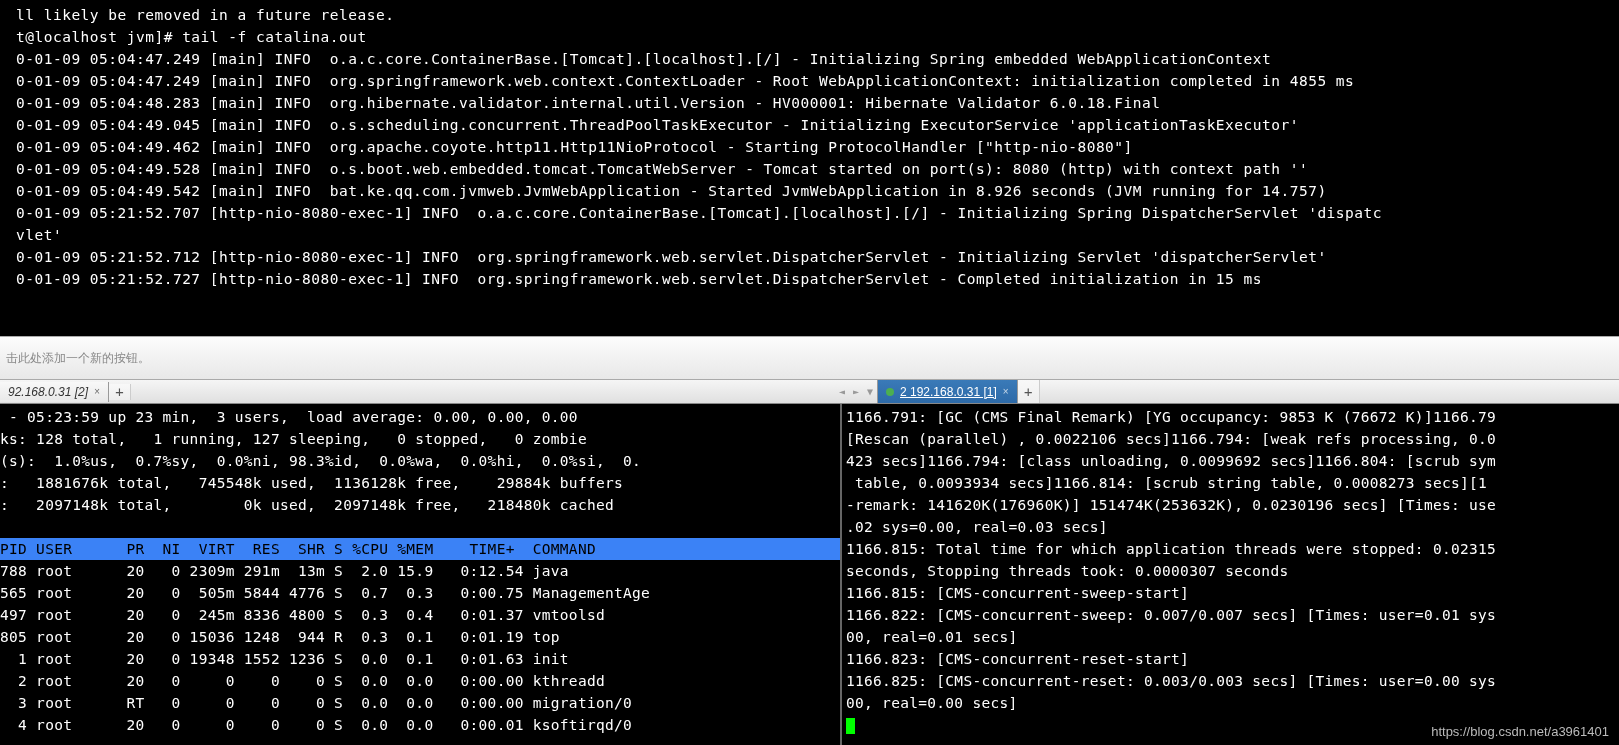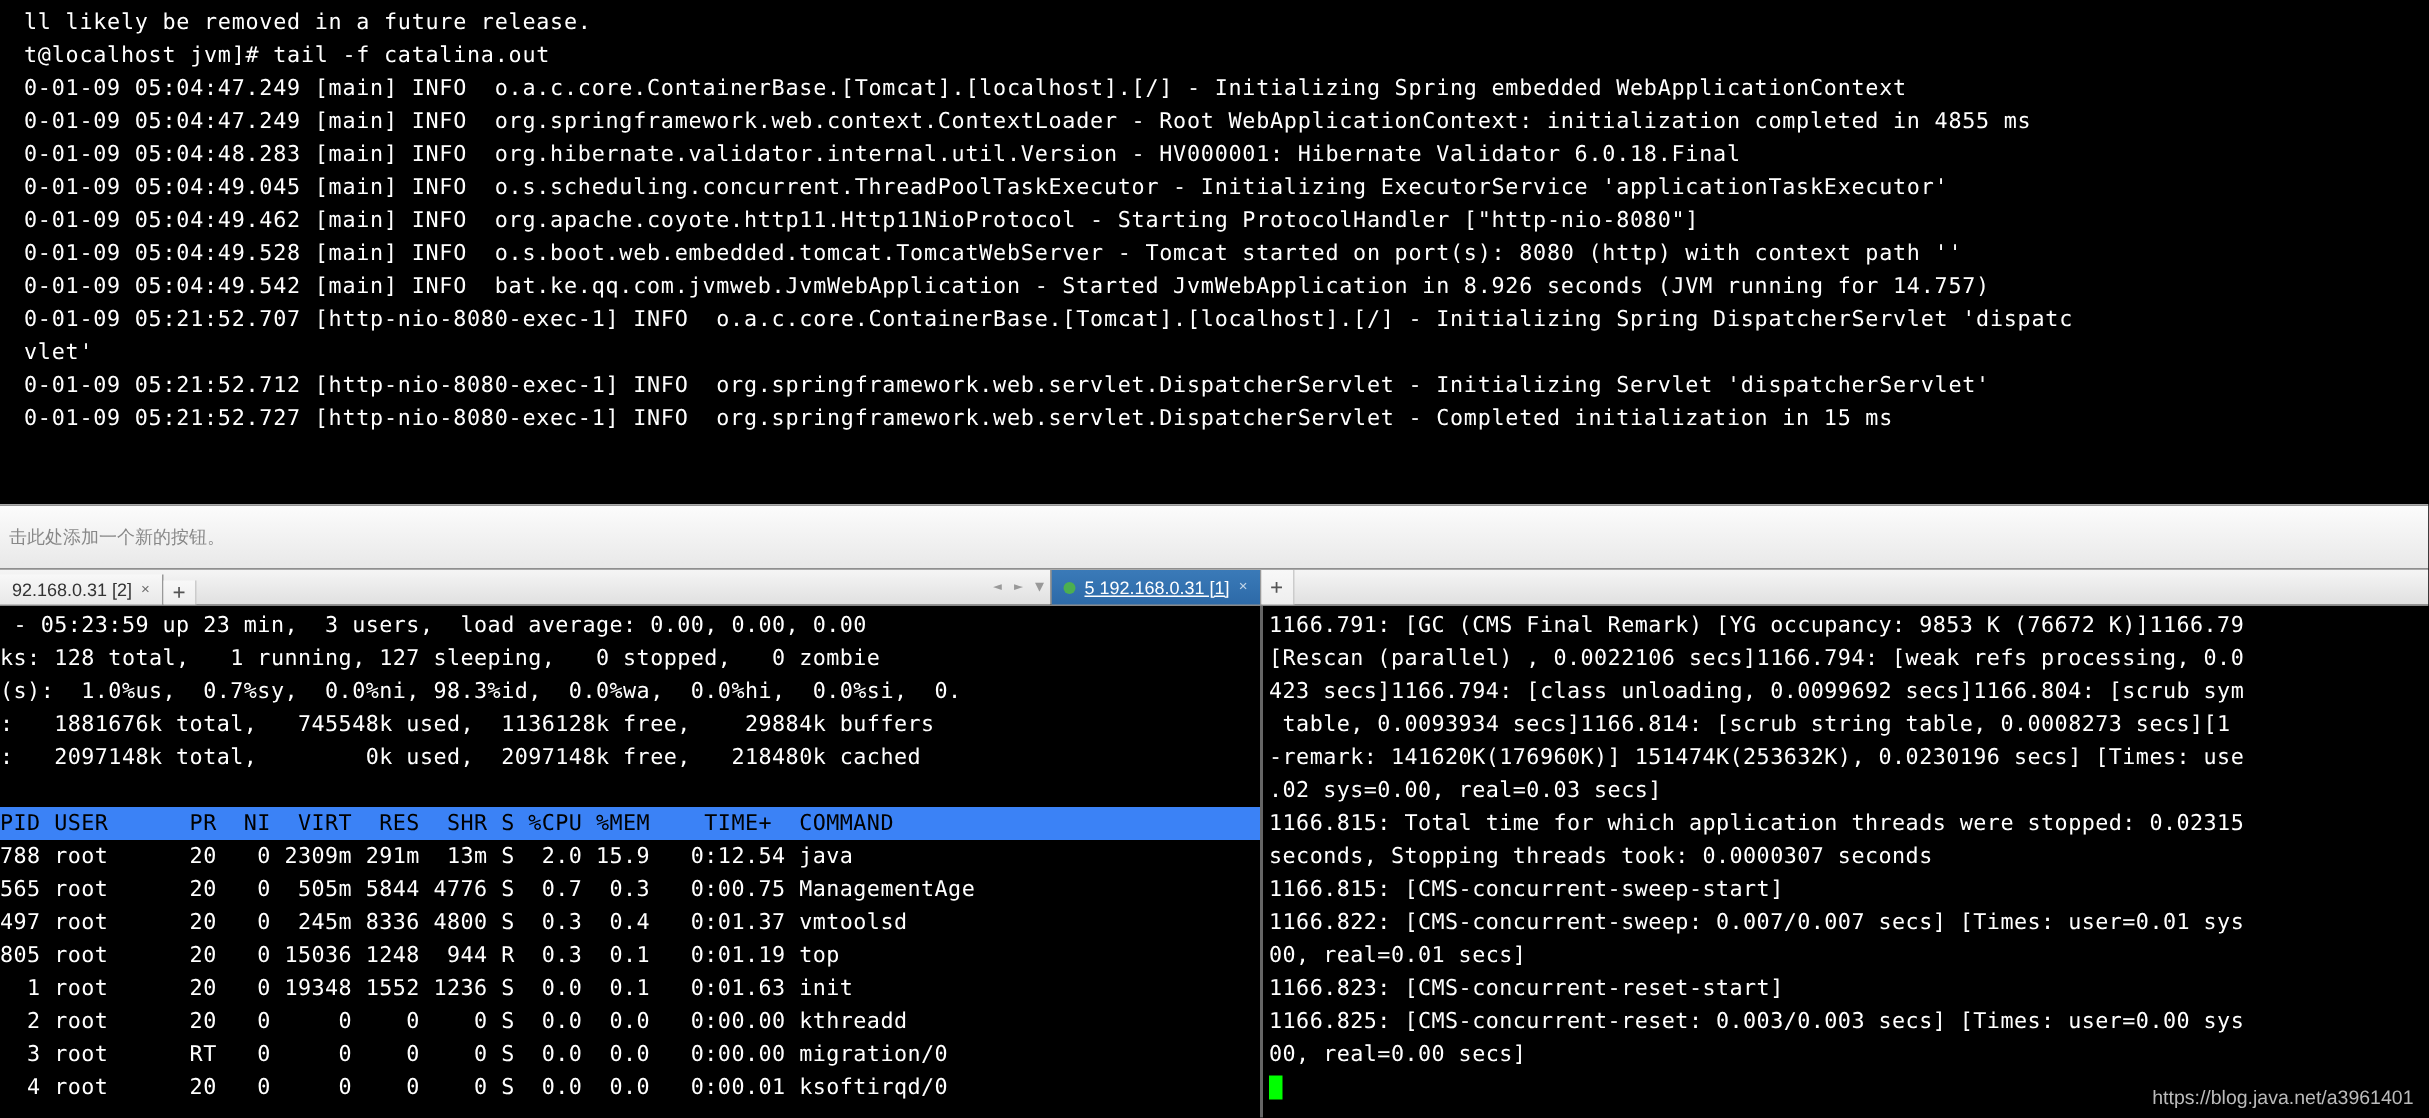--- a/index.html
+++ b/index.html
@@ -1,20 +1,20 @@
 <!DOCTYPE html>
 <html><head>
 <meta charset="utf-8">
 <style>
 * { margin: 0; padding: 0; box-sizing: border-box; }
 body { font-family: 'Consolas', 'Monaco', monospace; background: #000; color: #ccc; font-size: 14px; overflow: hidden; width: 1619px; height: 745px; position: relative; }
 .terminal-top { background: #000; color: #fff; padding: 4px 16px; white-space: pre; font-size: 14.5px; line-height: 22px; letter-spacing: 0.5px; height: 336px; overflow: hidden; }
 .toolbar-strip { height: 44px; background: linear-gradient(#fcfcfc, #e8e8e8); border-top: 1px solid #aaa; border-bottom: 1px solid #aaa; display: flex; align-items: center; font-size: 12px; color: #888; padding-left: 6px; font-family: 'Microsoft YaHei', sans-serif; }
 .tab-bar { height: 24px; display: flex; border-bottom: 1px solid #888; position: relative; }
-.tab-bar-left { width: 701px; background: linear-gradient(#f5f5f5, #e0e0e0); display: flex; align-items: flex-end; border-right: 1px solid #999; position: relative; }
+.tab-bar-left { width: 878px; background: linear-gradient(#f5f5f5, #e0e0e0); display: flex; align-items: center; border-right: 1px solid #999; position: relative; font-style: italic; }
 .tab-bar-right { flex: 1; background: linear-gradient(#f5f5f5, #e0e0e0); display: flex; align-items: stretch; }
 .tab { padding: 3px 8px; font-size: 12px; display: flex; align-items: center; gap: 6px; border-right: 1px solid #999; font-family: Arial, sans-serif; }
 .tab-inactive { background: linear-gradient(#f8f8f8, #e8e8e8); color: #333; }
 .tab-active { background: linear-gradient(#3a7ab8, #2d6aa8); color: #fff; }
 .tab-dot-green { width: 8px; height: 8px; background: #4caf50; border-radius: 50%; display: inline-block; }
 .tab-close { font-size: 10px; cursor: pointer; opacity: 0.7; }
 .tab-add { width: 22px; display: flex; align-items: center; justify-content: center; font-size: 14px; color: #555; background: linear-gradient(#f8f8f8,#eee); border-right: 1px solid #ccc; cursor: pointer; }
 .nav-arrows { position: absolute; right: 4px; top: 0; bottom: 0; display: flex; align-items: center; gap: 8px; font-size: 10px; color: #999; }
 .bottom-split { display: flex; height: 355px; }
 .pane-left { width: 840px; background: #000; color: #fff; font-size: 14.5px; line-height: 22px; white-space: pre; overflow: hidden; padding-top: 2px; letter-spacing: 0.3px; position: relative; }
@@ -41,25 +41,25 @@
     <div class="tab-add">+</div>
     <div class="nav-arrows">
       <span>◄</span>
       <span>►</span>
       <span>▼</span>
     </div>
   </div>
   <div class="tab-bar-right">
     <div class="tab tab-active">
       <span class="tab-dot-green"></span>
-      <span style="text-decoration:underline;">5 192.168.0.31 [1]</span>
+      <span style="text-decoration:underline;">2 192.168.0.31 [1]</span>
       <span class="tab-close">×</span>
     </div>
     <div class="tab-add">+</div>
   </div>
 </div>
 
 <div class="bottom-split">
   <div class="pane-left" id="left-pane"><div> - 05:23:59 up 23 min,  3 users,  load average: 0.00, 0.00, 0.00</div><div>ks: 128 total,   1 running, 127 sleeping,   0 stopped,   0 zombie</div><div>(s):  1.0%us,  0.7%sy,  0.0%ni, 98.3%id,  0.0%wa,  0.0%hi,  0.0%si,  0.</div><div>:   1881676k total,   745548k used,  1136128k free,    29884k buffers</div><div>:   2097148k total,        0k used,  2097148k free,   218480k cached</div><div>&nbsp;</div><div class="header-row">PID USER      PR  NI  VIRT  RES  SHR S %CPU %MEM    TIME+  COMMAND     </div><div>788 root      20   0 2309m 291m  13m S  2.0 15.9   0:12.54 java</div><div>565 root      20   0  505m 5844 4776 S  0.7  0.3   0:00.75 ManagementAge</div><div>497 root      20   0  245m 8336 4800 S  0.3  0.4   0:01.37 vmtoolsd</div><div>805 root      20   0 15036 1248  944 R  0.3  0.1   0:01.19 top</div><div>  1 root      20   0 19348 1552 1236 S  0.0  0.1   0:01.63 init</div><div>  2 root      20   0     0    0    0 S  0.0  0.0   0:00.00 kthreadd</div><div>  3 root      RT   0     0    0    0 S  0.0  0.0   0:00.00 migration/0</div><div>  4 root      20   0     0    0    0 S  0.0  0.0   0:00.01 ksoftirqd/0</div></div>
   <div class="pane-right" id="right-pane"><div>1166.791: [GC (CMS Final Remark) [YG occupancy: 9853 K (76672 K)]1166.79</div><div>[Rescan (parallel) , 0.0022106 secs]1166.794: [weak refs processing, 0.0</div><div>423 secs]1166.794: [class unloading, 0.0099692 secs]1166.804: [scrub sym</div><div> table, 0.0093934 secs]1166.814: [scrub string table, 0.0008273 secs][1 </div><div>-remark: 141620K(176960K)] 151474K(253632K), 0.0230196 secs] [Times: use</div><div>.02 sys=0.00, real=0.03 secs]</div><div>1166.815: Total time for which application threads were stopped: 0.02315</div><div>seconds, Stopping threads took: 0.0000307 seconds</div><div>1166.815: [CMS-concurrent-sweep-start]</div><div>1166.822: [CMS-concurrent-sweep: 0.007/0.007 secs] [Times: user=0.01 sys</div><div>00, real=0.01 secs]</div><div>1166.823: [CMS-concurrent-reset-start]</div><div>1166.825: [CMS-concurrent-reset: 0.003/0.003 secs] [Times: user=0.00 sys</div><div>00, real=0.00 secs]</div><div><span class="cursor-block"></span></div></div>
 </div>
 
-<div class="watermark">https://blog.java.net/a3961401</div>
+<div class="watermark">https://blog.csdn.net/a3961401</div>
 
 </body></html>

